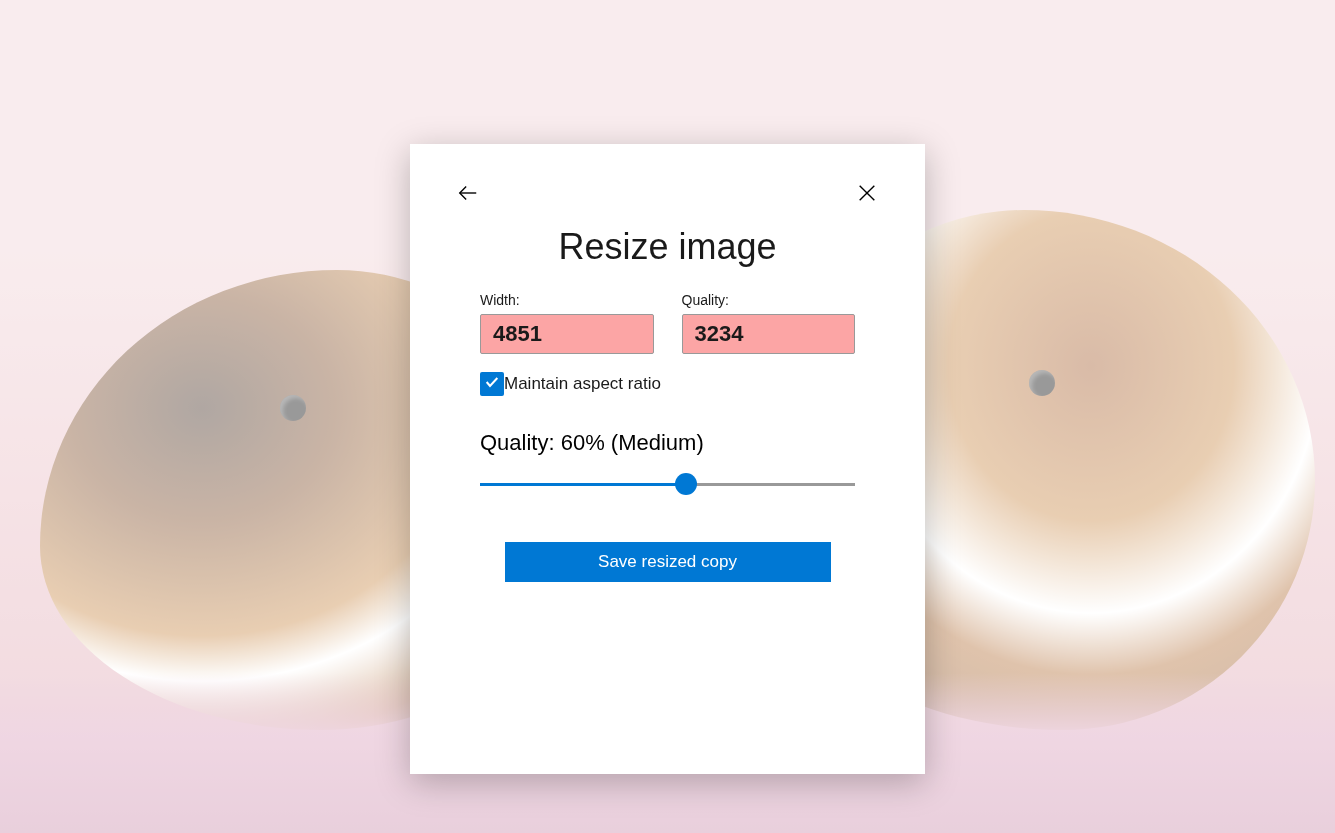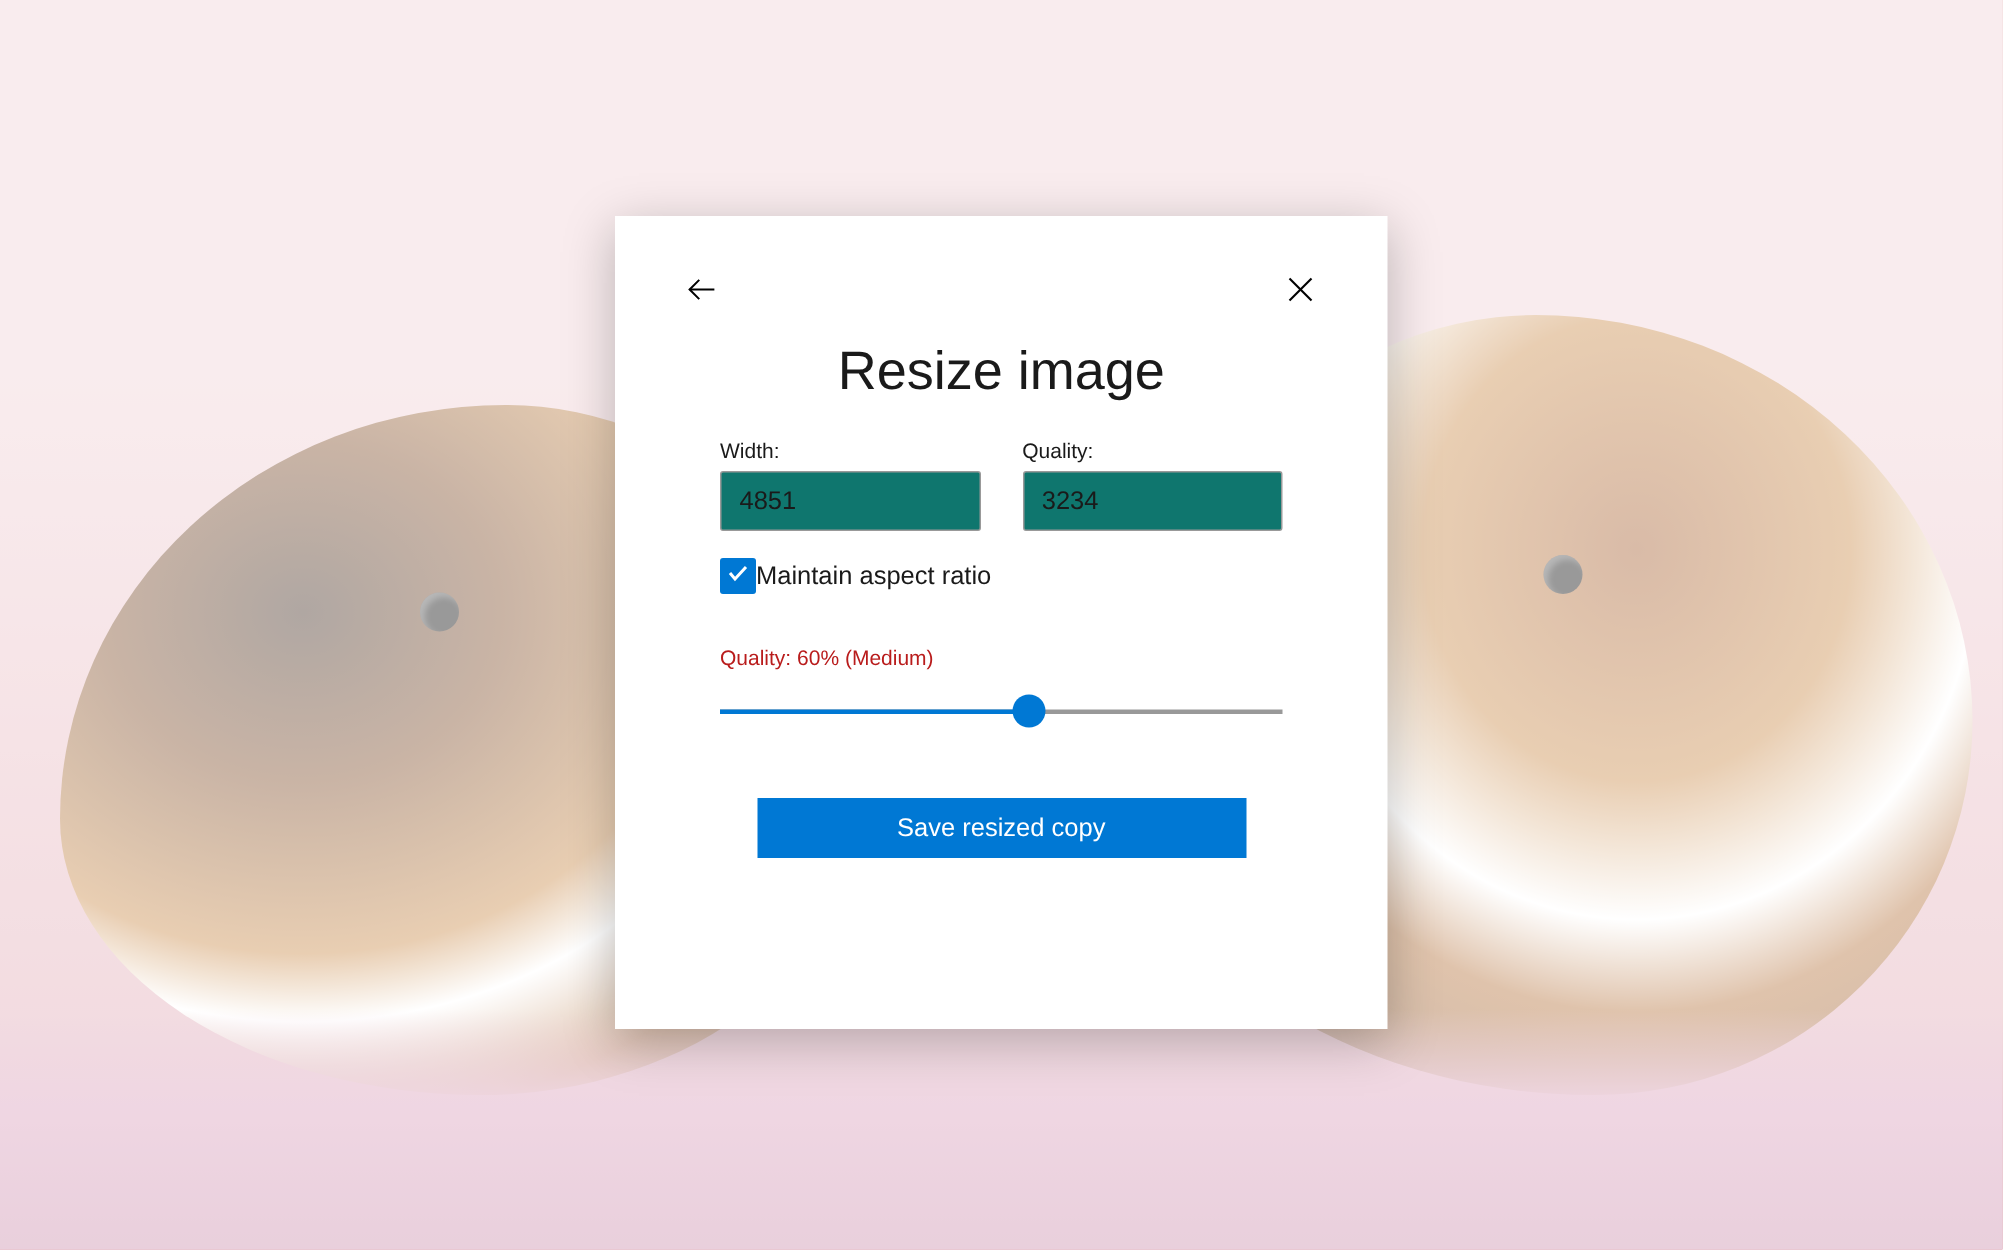--- a/index.html
+++ b/index.html
@@ -81,21 +81,21 @@
       width: 100%;
       height: 160px;
       background: linear-gradient(to bottom, rgba(216,154,184,0) 0%, #d89ab8 40%, #c888a8 100%);
     }
 
     .dialog {
       position: absolute;
       left: 410px;
       top: 144px;
       width: 515px;
-      height: 542px;
+      height: 630px;
       background: #ffffff;
       box-shadow: 0 8px 32px rgba(0, 0, 0, 0.25);
     }
     .dialog-header {
       position: relative;
       height: 70px;
       padding: 30px 40px 0 40px;
       display: flex;
       justify-content: space-between;
       align-items: center;
@@ -142,25 +142,26 @@
       color: #1a1a1a;
       margin-bottom: 6px;
       display: block;
     }
     .text-input {
       width: 100%;
       height: 40px;
       border: 1px solid #999;
       border-radius: 2px;
       padding: 0 12px;
-      font-size: 17px;
+      font-size: 22px;
       font-family: inherit;
       color: #1a1a1a;
-      background: #0f766e;
+      background: #fca5a5;
       outline: none;
+      font-weight: bold;
     }
     .checkbox-row {
       display: flex;
       align-items: center;
       padding: 0 70px;
       margin-top: 18px;
     }
     .checkbox {
       width: 24px;
       height: 24px;
@@ -181,22 +182,22 @@
     }
     .checkbox-label {
       font-size: 17px;
       color: #1a1a1a;
     }
     .quality-section {
       padding: 0 70px;
       margin-top: 34px;
     }
     .quality-label {
-      font-size: 14px;
-      color: #b91c1c;
+      font-size: 22px;
+      color: #000000;
       margin-bottom: 16px;
     }
     .slider-wrap {
       position: relative;
       height: 24px;
       display: flex;
       align-items: center;
     }
     .slider-track {
       width: 100%;

